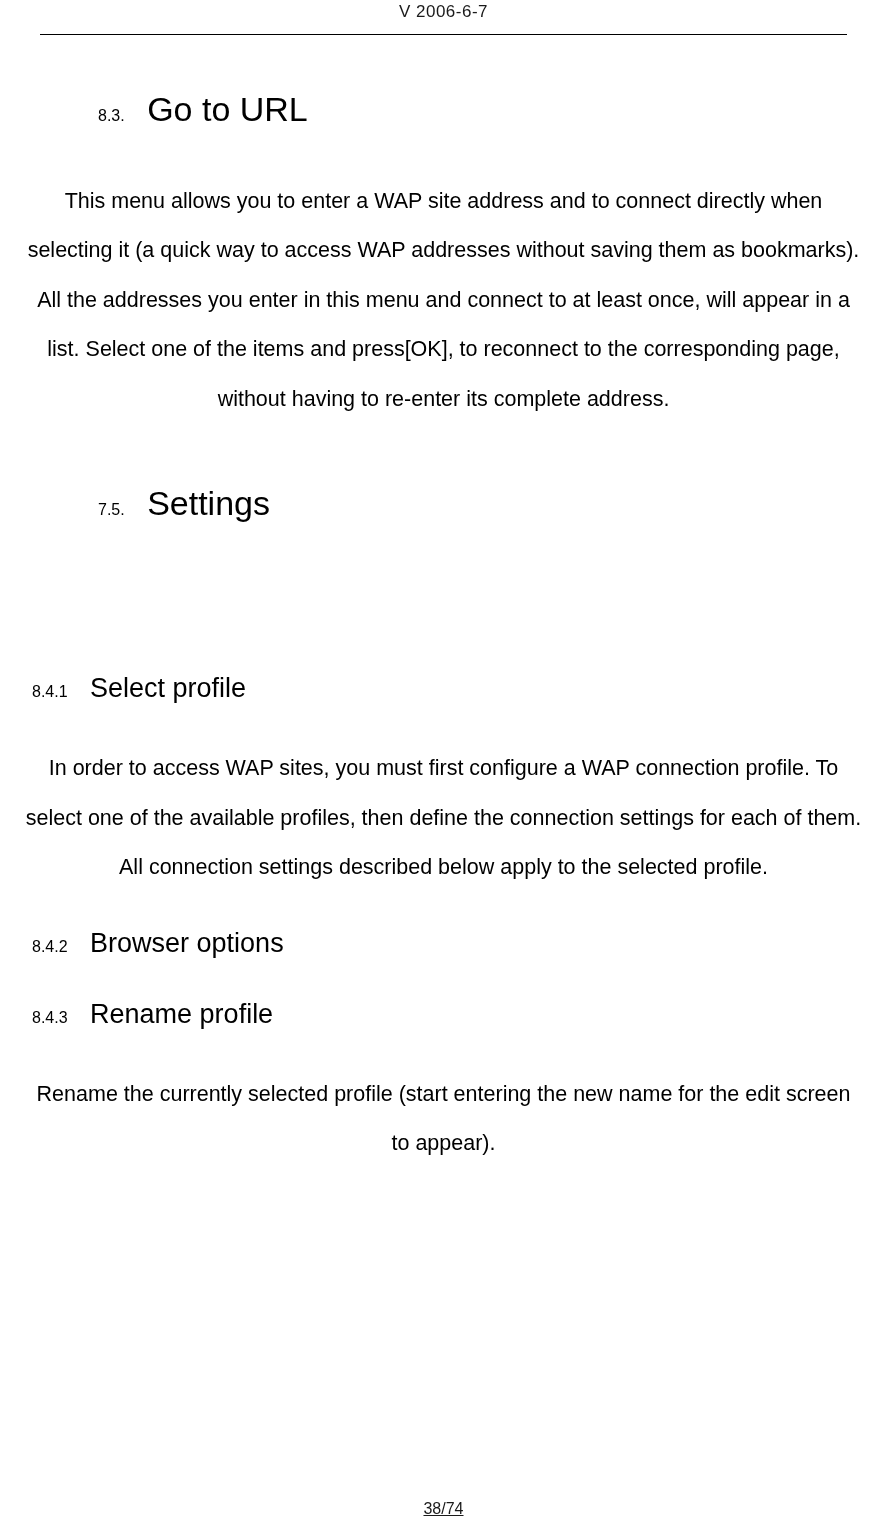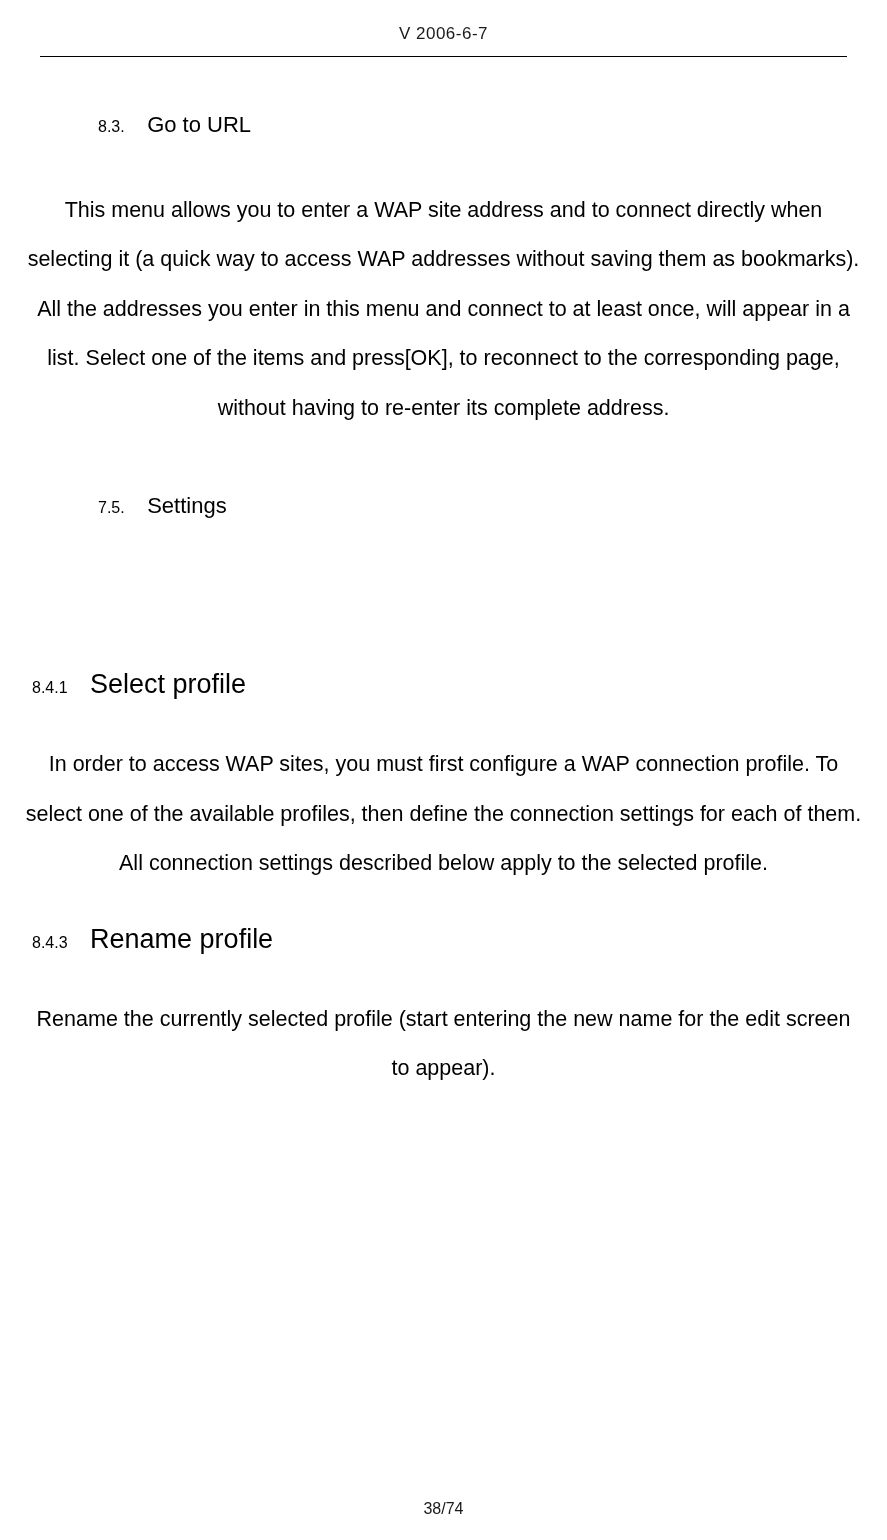--- a/index.html
+++ b/index.html
@@ -10,21 +10,21 @@
     body {
       font-family: Arial, Helvetica, sans-serif;
       background: #ffffff;
       width: 887px;
       height: 1540px;
       position: relative;
       color: #000000;
     }
     .page-header {
       text-align: center;
-      padding-top: 24px;
+      padding-top: 2px;
       font-size: 17px;
       color: #1a1a1a;
       letter-spacing: 0.5px;
     }
     .header-line {
       border-bottom: 1.5px solid #000;
       margin: 12px 40px 0 40px;
     }
     .content {
       padding: 55px 20px 0 20px;
@@ -32,21 +32,21 @@
     .section-heading {
       margin-left: 78px;
       margin-bottom: 48px;
     }
     .section-number {
       font-size: 16px;
       font-weight: normal;
       margin-right: 18px;
     }
     .section-title {
-      font-size: 22px;
+      font-size: 34px;
       font-weight: normal;
       color: #000;
     }
     .body-text {
       font-size: 21.5px;
       line-height: 2.3;
       text-align: center;
       color: #000000;
       padding: 0 5px;
     }
@@ -75,20 +75,21 @@
     .subsection-body {
       margin-bottom: 0px;
     }
     .page-footer {
       position: absolute;
       bottom: 22px;
       left: 0;
       right: 0;
       text-align: center;
       font-size: 16px;
+      text-decoration: underline;
       color: #1a1a1a;
       margin-top: 20px;
     }
   </style>
 </head>
 <body>
 
 <div class="page-header">
   <span>V 2006-6-7</span>
 </div>
@@ -108,20 +109,24 @@
     <span class="section-title">Settings</span>
   </div>
 
   <div class="subsection-heading">
     <span class="subsection-number">8.4.1</span>
     <span class="subsection-title">Select profile</span>
   </div>
 
   <div class="body-text subsection-body">In order to access WAP sites, you must first configure a WAP connection profile. To select one of the available profiles, then define the connection settings for each of them. All connection settings described below apply to the selected profile.</div>
 
+  <div class="subsection-heading">
+    <span class="subsection-number">8.4.2</span>
+    <span class="subsection-title">Browser options</span>
+  </div>
 
 
   <div class="subsection-heading">
     <span class="subsection-number">8.4.3</span>
     <span class="subsection-title">Rename profile</span>
   </div>
 
   <div class="body-text subsection-body">Rename the currently selected profile (start entering the new name for the edit screen to appear).</div>
 
 </div>

